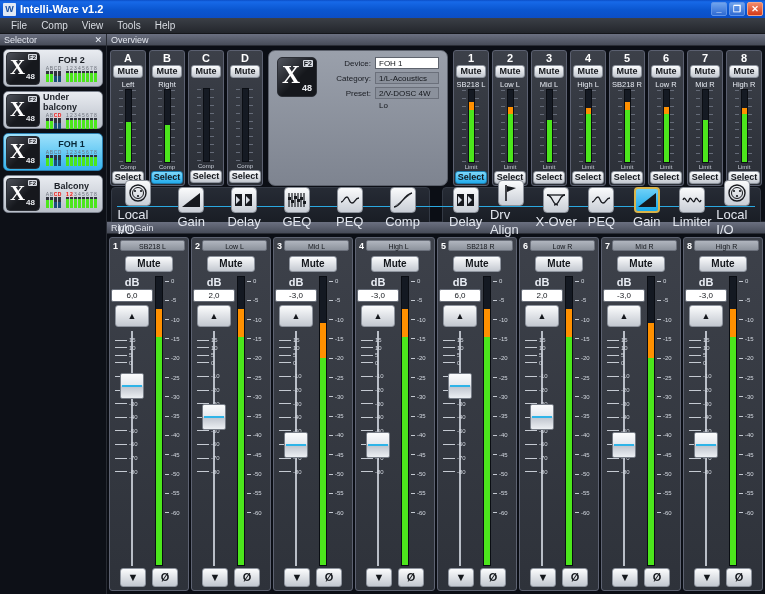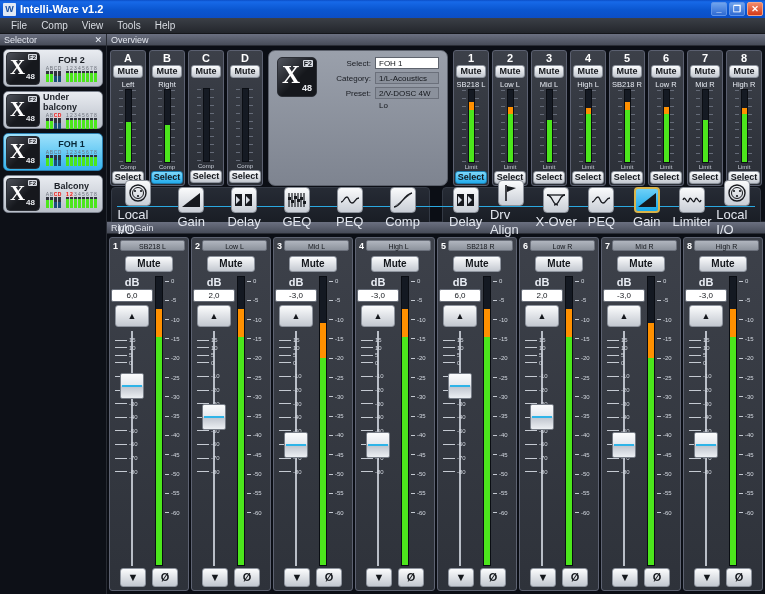--- a/index.html
+++ b/index.html
@@ -710,21 +710,21 @@
 
         <div class="devcard">
           <div class="dev-top">
             <div class="dev-logo">
               <span class="f2">F2</span>
               <span class="xx">X</span>
               <span class="n48">48</span>
             </div>
             <div class="dev-fields" id="dev-fields">
                 <div class="fld">
-                  <label>Select:</label>
+                  <label>Device:</label>
                   <div class="val white">FOH 1</div>
                 </div>
                 <div class="fld">
                   <label>Category:</label>
                   <div class="val">1/L-Acoustics</div>
                 </div>
                 <div class="fld">
                   <label>Preset:</label>
                   <div class="val">2/V-DOSC 4W Lo</div>
                 </div>

